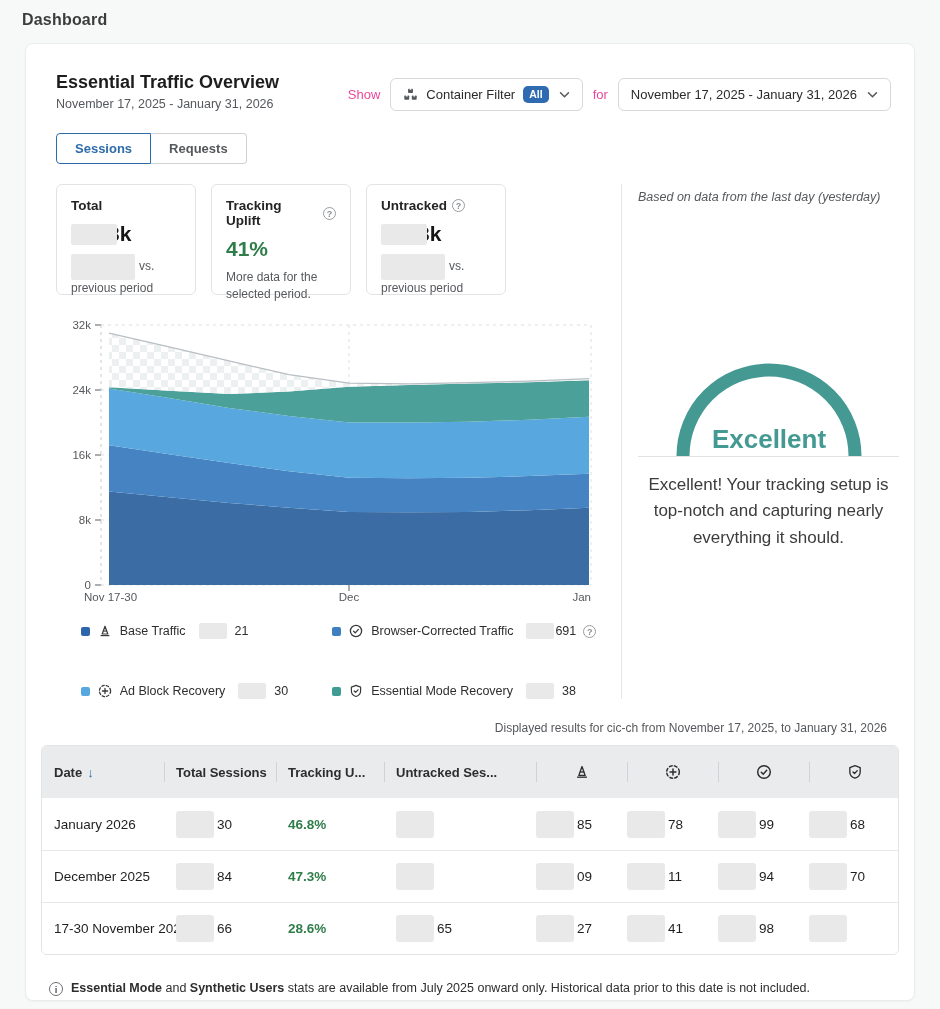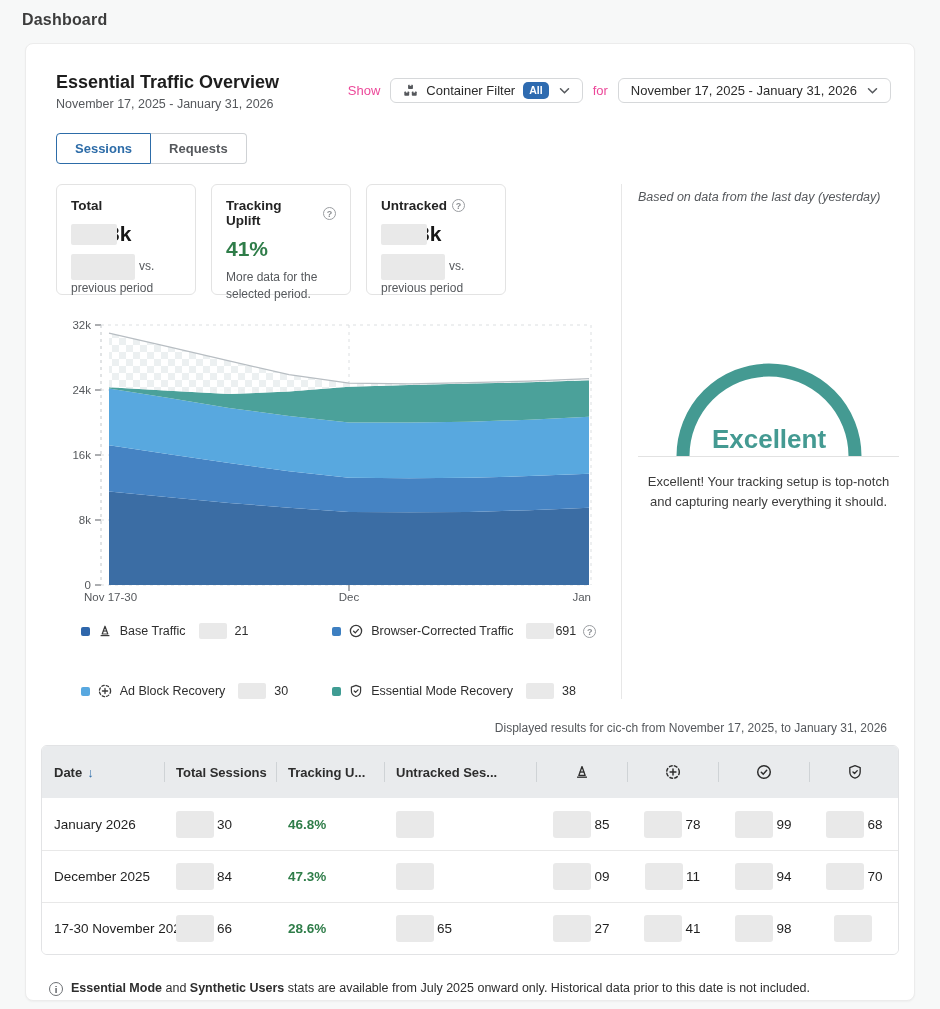--- a/index.html
+++ b/index.html
@@ -18,21 +18,21 @@
     margin:2px 25px 0;background:#fff;border:1px solid #ececec;border-radius:8px;
     box-shadow:0 1px 2px rgba(0,0,0,.04);padding:28px 15px 24px;height:958px;
   }
   
   .head-row{display:flex;justify-content:space-between;align-items:flex-start;padding:0 0 0 15px;}
   .head-row h2{font-size:18px;font-weight:700;color:#1d1d1d;}
   .head-sub{font-size:12.5px;color:#55585c;margin-top:4px;}
   .controls{display:flex;align-items:center;gap:10px;margin-top:6px;margin-right:8px;}
   .ctrl-label{font-size:13px;color:#ec4899;}
   .dropdown{
-    display:flex;align-items:center;gap:8px;height:25px;padding:0 12px;
+    display:flex;align-items:center;gap:8px;height:33px;padding:0 12px;
     border:1px solid #d6d8da;border-radius:6px;background:#fff;font-size:13px;color:#2b2b2b;cursor:pointer;
   }
   .badge-all{
     background:#2e6bb0;color:#fff;font-size:10.5px;font-weight:700;
     padding:2px 6px;border-radius:5px;line-height:1.2;
   }
   .chev{display:inline-block;margin-left:2px;}
   
   .tabs{display:flex;margin:22px 0 0 15px;}
   .tab{
@@ -62,21 +62,21 @@
   .help{
     display:inline-block;width:13px;height:13px;border:1.2px solid #9a9da1;border-radius:50%;
     color:#8b8e92;font-size:9px;font-weight:700;text-align:center;line-height:12px;flex:none;
   }
   
   .ts-title{font-size:15px;font-weight:700;color:#202020;}
   .ts-sub{font-size:12.5px;font-style:italic;color:#55585c;margin-top:6px;}
   .gauge-wrap{margin-top:152px;border-bottom:1px solid #e2e2e2;}
   .gauge-wrap svg{display:block;margin:0 auto;}
   .gauge-label{fill:var(--teal);font-size:26px;font-weight:700;font-family:"Liberation Sans",sans-serif;}
-  .ts-desc{font-size:13px;color:#3c3c3c;line-height:1.55;text-align:center;margin:15px 6px 0;}
+  .ts-desc{font-size:17px;color:#3c3c3c;line-height:1.55;text-align:center;margin:15px 6px 0;}
   
   .chart-box{margin-top:22px;}
   .chart-box svg{display:block;}
   .c-grid{stroke:#dcdfe1;stroke-dasharray:3 4;stroke-width:1;}
   .c-axis{stroke:#c3c7ca;stroke-dasharray:3 4;stroke-width:1;}
   .c-tick{stroke:#888c90;stroke-width:1.4;}
   .c-lbl{fill:#55585c;font-size:11.5px;font-family:"Liberation Sans",sans-serif;}
   
   .legend{display:grid;grid-template-columns:max-content max-content;justify-content:center;
     column-gap:42px;row-gap:10px;margin-top:14px;font-size:12.5px;color:#2e2e2e;gap:44px;}
@@ -87,21 +87,21 @@
   .caption{font-size:12px;color:#55585c;text-align:right;margin:22px 12px 10px 0;}
   .table{border:1px solid #e2e3e5;border-radius:6px;overflow:hidden;margin:0 0 0 0;}
   .tr{display:grid;grid-template-columns:122px 112px 108px 152px 91px 91px 91px 91px;align-items:center;height:52px;}
   .thead{background:#e9ebed;}
   .th{font-size:13px;font-weight:700;color:#2d2d2d;padding-left:12px;position:relative;height:100%;display:flex;align-items:center;gap:5px;}
   .th.icon-col{justify-content:center;padding-left:0;}
   .th:not(:first-child)::before{content:'';position:absolute;left:0;top:16px;bottom:16px;width:1px;background:#cfd3d6;}
   .tbody .tr{border-top:1px solid #e8e8e8;background:#fff;}
   .tbody .tr:first-child{border-top:none;}
   .td{font-size:13.5px;color:#1f1f1f;padding-left:12px;display:flex;align-items:center;white-space:nowrap;}
-  .td.icon-col{justify-content:center;padding-left:0;}
+  .td.icon-col{justify-content:flex-start;padding-left:0;}
   .td.pct{color:var(--green);font-weight:600;}
   .sort-arrow{color:var(--accent);font-size:13px;}
   
   .footnote{display:flex;align-items:flex-start;gap:8px;margin:26px 0 0 8px;font-size:12.5px;color:#2e2e2e;}
   .info-i{
     display:inline-block;width:14px;height:14px;border:1.2px solid #6d7074;border-radius:50%;
     color:#55585c;font-size:9.5px;font-weight:700;text-align:center;line-height:13px;flex:none;margin-top:1px;font-style:normal;
   }
 </style>
 </head>

